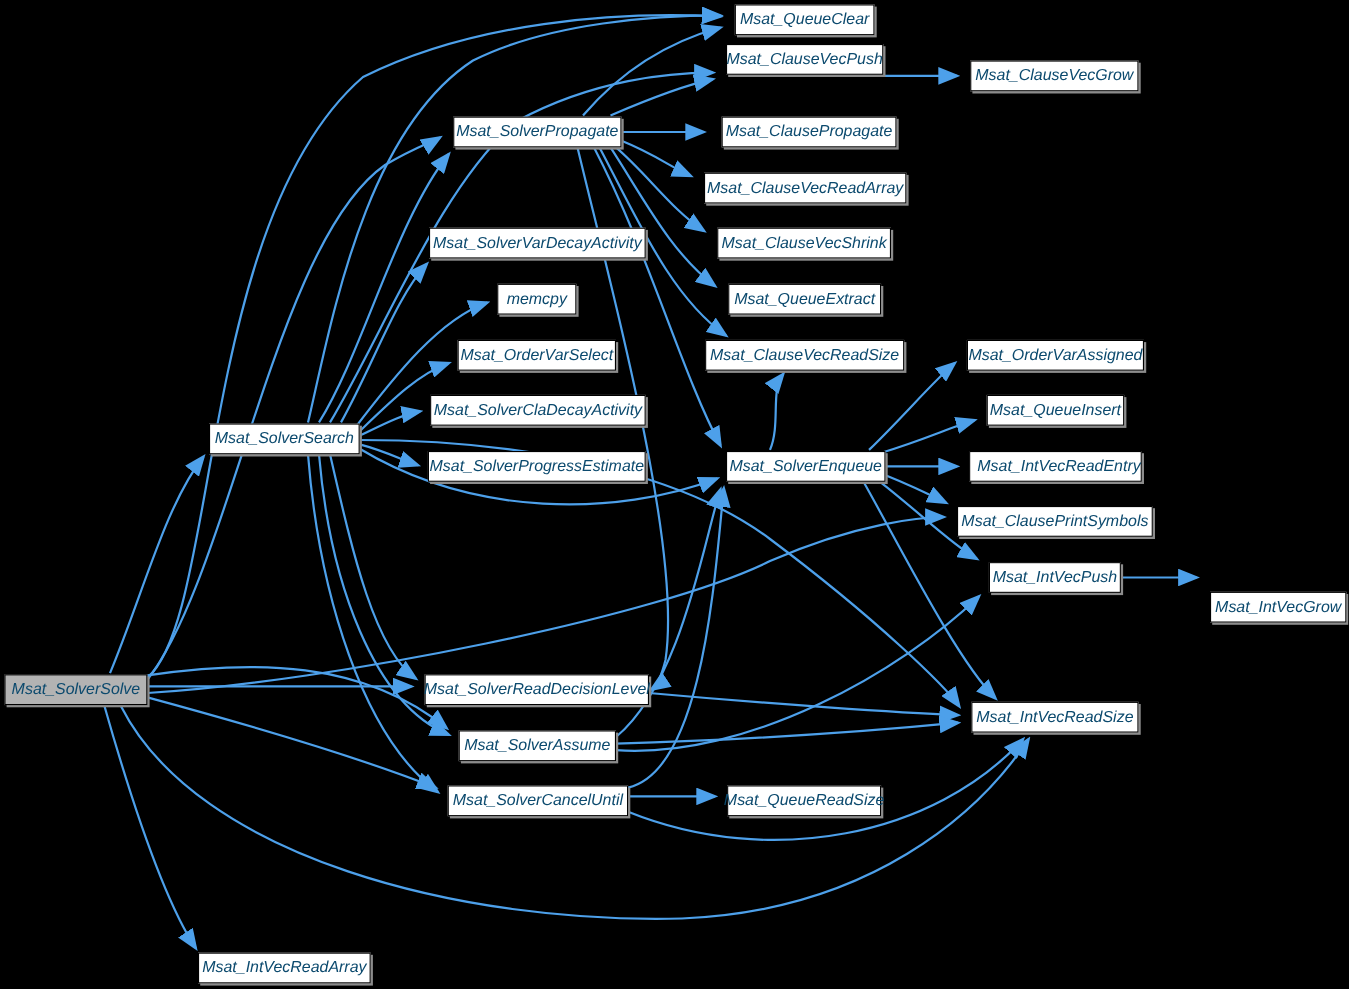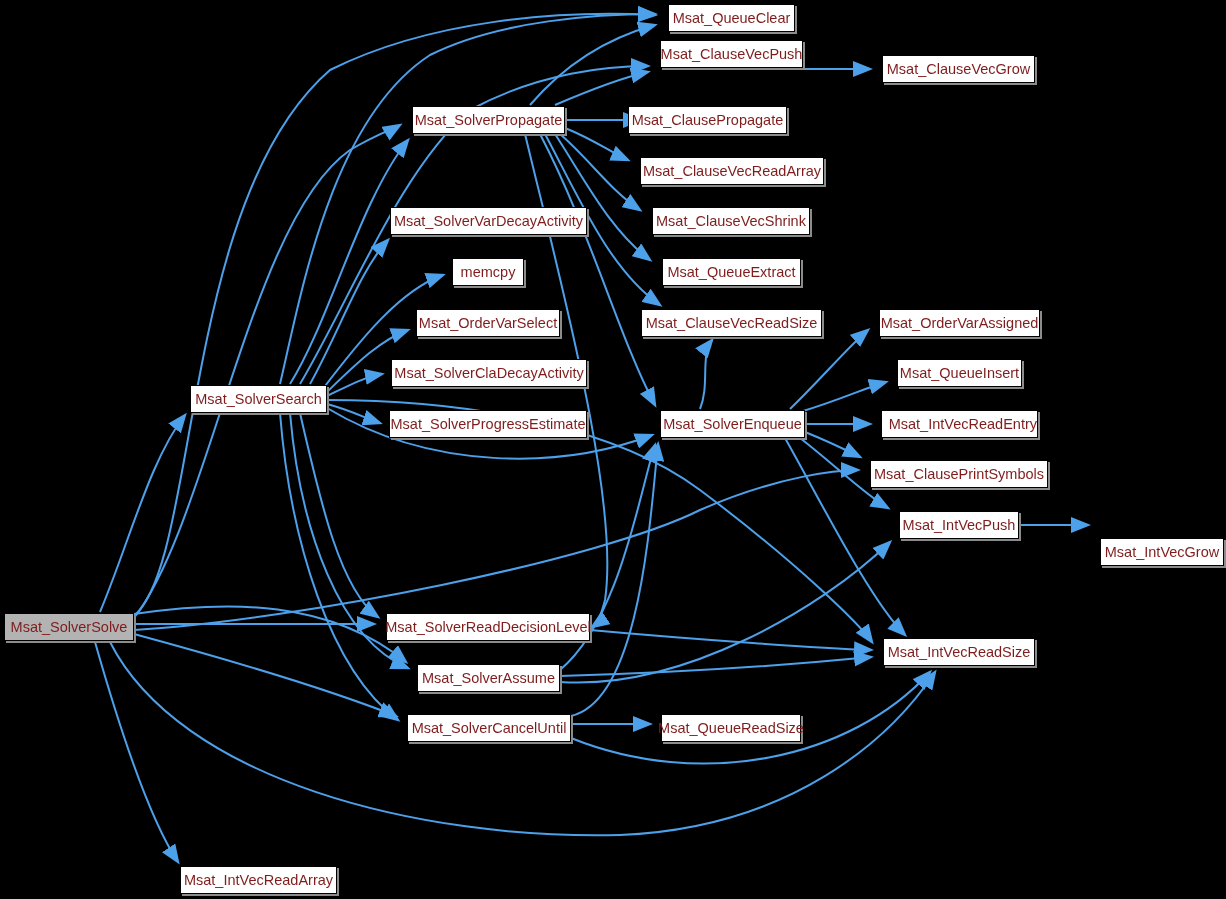--- a/index.html
+++ b/index.html
@@ -33,23 +33,24 @@
     align-items: center;
     justify-content: center;
     white-space: nowrap;
   }
   .node.current {
     background: #b3b3b3;
   }
   .node .lbl {
     font-family: "Liberation Sans", sans-serif;
     font-size: 14.5px;
-    color: #7f1d1d;
+    color: #0c4a6e;
     line-height: 1;
     letter-spacing: 0px;
+    font-style: italic;
   }
 </style>
 </head>
 <body>
 
 <div id="canvas">
   <svg id="edges" viewBox="0 0 1226 899" xmlns="http://www.w3.org/2000/svg">
     <defs>
       <marker id="ah" markerWidth="10" markerHeight="8" refX="8.5" refY="4" orient="auto" markerUnits="strokeWidth">
         <path d="M0,0 L10,4 L0,8 Z" fill="#4da0ea"></path>
@@ -117,21 +118,21 @@
       </div>
       <div class="node" style="left: 668px; top: 4px; width: 127px; height: 28px;">
         <span class="lbl">Msat_QueueClear</span>
       </div>
       <div class="node" style="left: 660px; top: 40px; width: 143px; height: 28px;">
         <span class="lbl">Msat_ClauseVecPush</span>
       </div>
       <div class="node" style="left: 882px; top: 55px; width: 153px; height: 28px;">
         <span class="lbl">Msat_ClauseVecGrow</span>
       </div>
-      <div class="node" style="left: 628px; top: 106px; width: 159px; height: 28px;">
+      <div class="node" style="left: 656px; top: 106px; width: 159px; height: 28px;">
         <span class="lbl">Msat_ClausePropagate</span>
       </div>
       <div class="node" style="left: 640px; top: 157px; width: 184px; height: 28px;">
         <span class="lbl">Msat_ClauseVecReadArray</span>
       </div>
       <div class="node" style="left: 652px; top: 207px; width: 158px; height: 28px;">
         <span class="lbl">Msat_ClauseVecShrink</span>
       </div>
       <div class="node" style="left: 662px; top: 258px; width: 139px; height: 28px;">
         <span class="lbl">Msat_QueueExtract</span>

